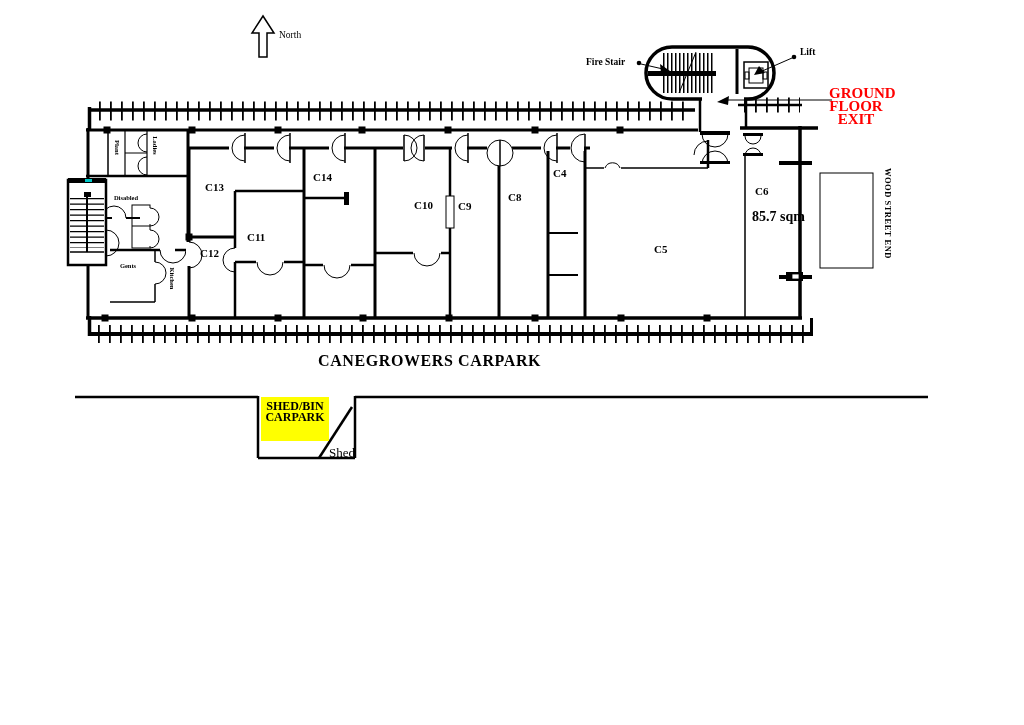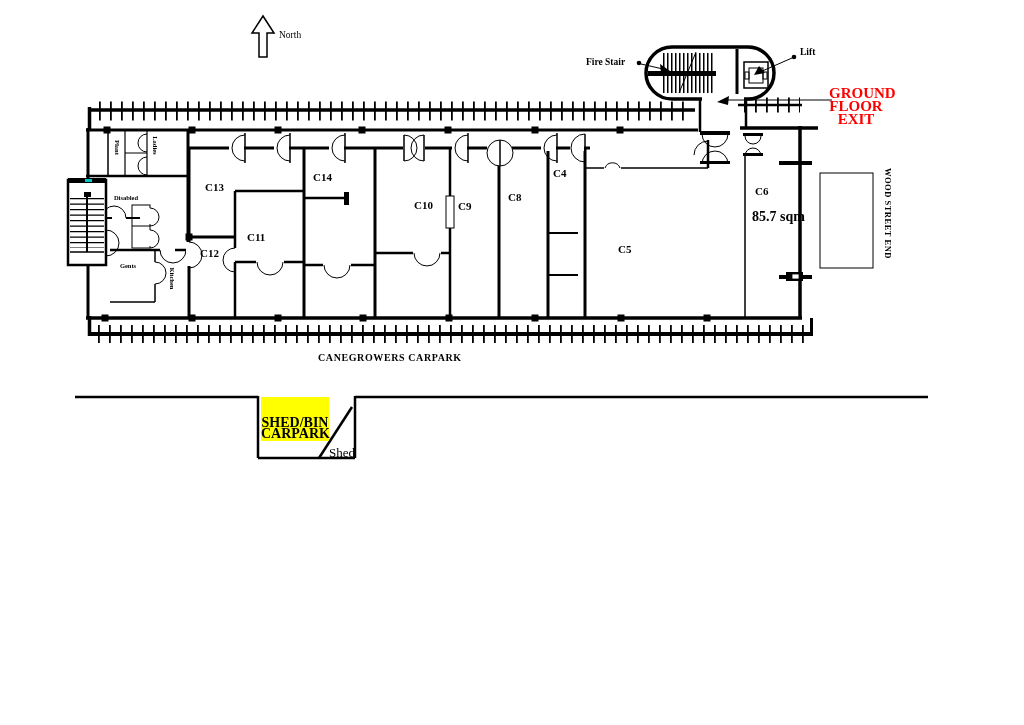--- a/index.html
+++ b/index.html
@@ -8,23 +8,23 @@
   #plan-svg{position:absolute;left:0;top:0;}
   .lbl{position:absolute;line-height:1.05;white-space:nowrap;}
   .room{font-size:11px;font-weight:bold;text-align:right;}
   .svc{font-size:6.5px;font-weight:bold;text-align:center;}
   .vert{transform:rotate(90deg);transform-origin:center center;text-align:center;}
   .pre{white-space:pre-line;text-align:center;}
   #gfe{color:#FF0000;font-size:15px;font-weight:bold;text-align:center;line-height:13px;width:54px;}
   #north-label{font-size:9.5px;}
   #fire-stair-label{font-size:9.5px;font-weight:bold;width:48px;text-align:left;}
   #lift-label{font-size:9.5px;font-weight:bold;}
-  #canegrowers{font-size:10px;font-weight:bold;width:220px;text-align:left;letter-spacing:.6px;}
+  #canegrowers{font-size:16px;font-weight:bold;width:220px;text-align:right;letter-spacing:.6px;}
   #wood-street{font-size:8.5px;font-weight:bold;width:100px;letter-spacing:.5px;}
-  #shedbin{background:#FFFF00;width:68px;height:44px;font-size:14px;line-height:11px;font-weight:bold;padding-top:20px;box-sizing:border-box;}
+  #shedbin{background:#FFFF00;width:68px;height:44px;font-size:12px;line-height:11px;font-weight:bold;padding-top:4px;box-sizing:border-box;}
   #shed-label{font-size:13px;}
   #area-label{font-size:14px;font-weight:bold;width:46px;text-align:center;}
 </style>
 </head>
 <body>
 
 <div id="canvas">
 
 <svg id="plan-svg" width="1024" height="725" viewBox="0 0 1024 725">
   <g stroke="#000" fill="none">
@@ -258,21 +258,21 @@
 EXIT</div>
 
   <div class="lbl room" style="left:205px;top:182px;">C13</div>
   <div class="lbl room" style="left:200px;top:248px;">C12</div>
   <div class="lbl room" style="left:247px;top:232px;">C11</div>
   <div class="lbl room" style="left:313px;top:172px;">C14</div>
   <div class="lbl room" style="left:414px;top:200px;">C10</div>
   <div class="lbl room" style="left:458px;top:201px;">C9</div>
   <div class="lbl room" style="left:508px;top:192px;">C8</div>
   <div class="lbl room" style="left:553px;top:168px;">C4</div>
-  <div class="lbl room" style="left:618px;top:244px;">C5</div>
+  <div class="lbl room" style="left:654px;top:244px;">C5</div>
   <div class="lbl room" style="left:755px;top:186px;">C6</div>
   <div class="lbl" id="area-label" style="left:752px;top:210px;">85.7 sqm</div>
 
   <div class="lbl svc vert" style="left:97px;top:144px;width:40px;">Plant</div>
   <div class="lbl svc vert" style="left:135px;top:142px;width:40px;">Ladies</div>
   <div class="lbl svc" style="left:101px;top:195px;width:50px;">Disabled</div>
   <div class="lbl svc" style="left:103px;top:263px;width:50px;">Gents</div>
   <div class="lbl svc vert" style="left:147px;top:275px;width:50px;">Kitchen</div>
 
   <div class="lbl" id="canegrowers" style="left:318px;top:353px;">CANEGROWERS CARPARK</div>

